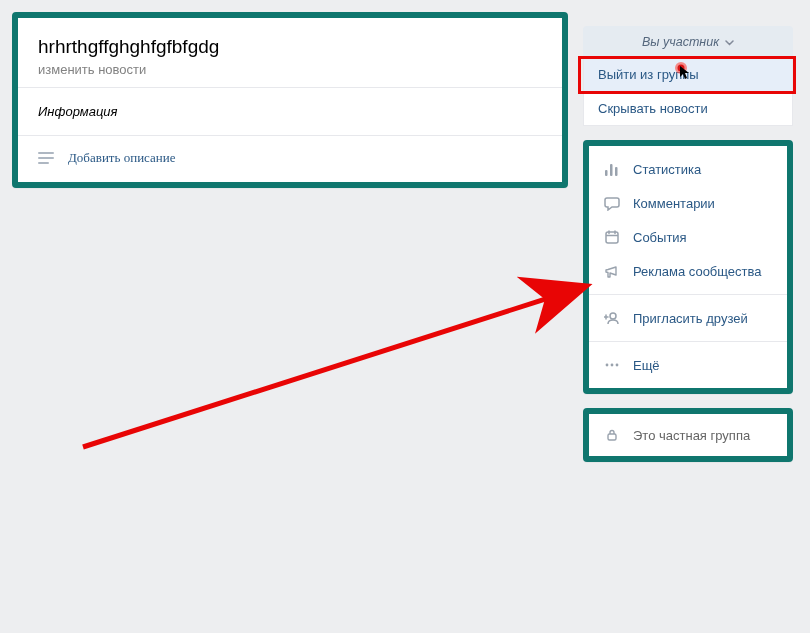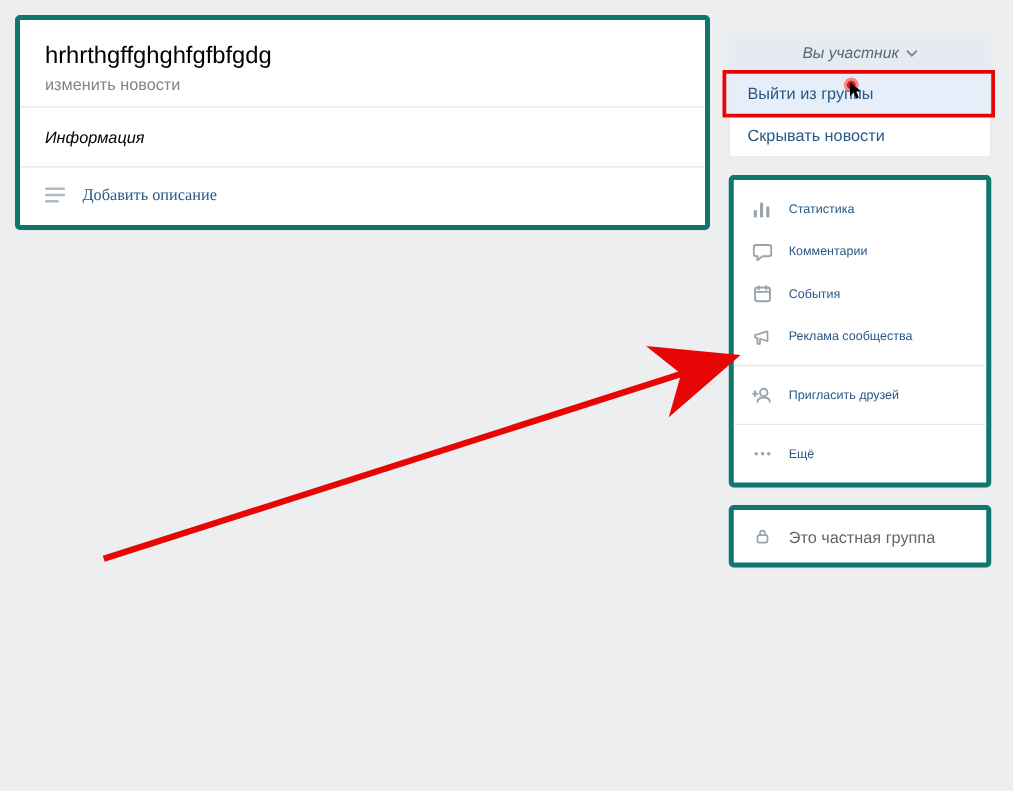--- a/index.html
+++ b/index.html
@@ -18,21 +18,21 @@
     display: flex;
     gap: 15px;
     padding: 12px 12px 12px 12px;
   }
 
   .left-col { width: 556px; }
   .right-col { width: 210px; }
 
   .card {
     background: #fff;
-    border: 4px solid #0f766e;
+    border: 6px solid #0f766e;
     border-radius: 4px;
     box-shadow: 0 1px 0 rgba(0,0,0,0.03);
   }
 
   
   .group-header {
     padding: 18px 20px 10px 20px;
   }
   .group-title {
     font-size: 19px;
@@ -131,21 +131,21 @@
   }
 
   
   .menu-card { margin-top: 14px; padding: 6px 0; }
   .menu-item {
     display: flex;
     align-items: center;
     gap: 12px;
     padding: 8px 14px;
     color: #2a5885;
-    font-size: 10px;
+    font-size: 13px;
     cursor: pointer;
   }
   .menu-icon {
     width: 18px;
     height: 18px;
     color: #99a2ad;
     display:flex;
     align-items:center;
     justify-content:center;
   }

